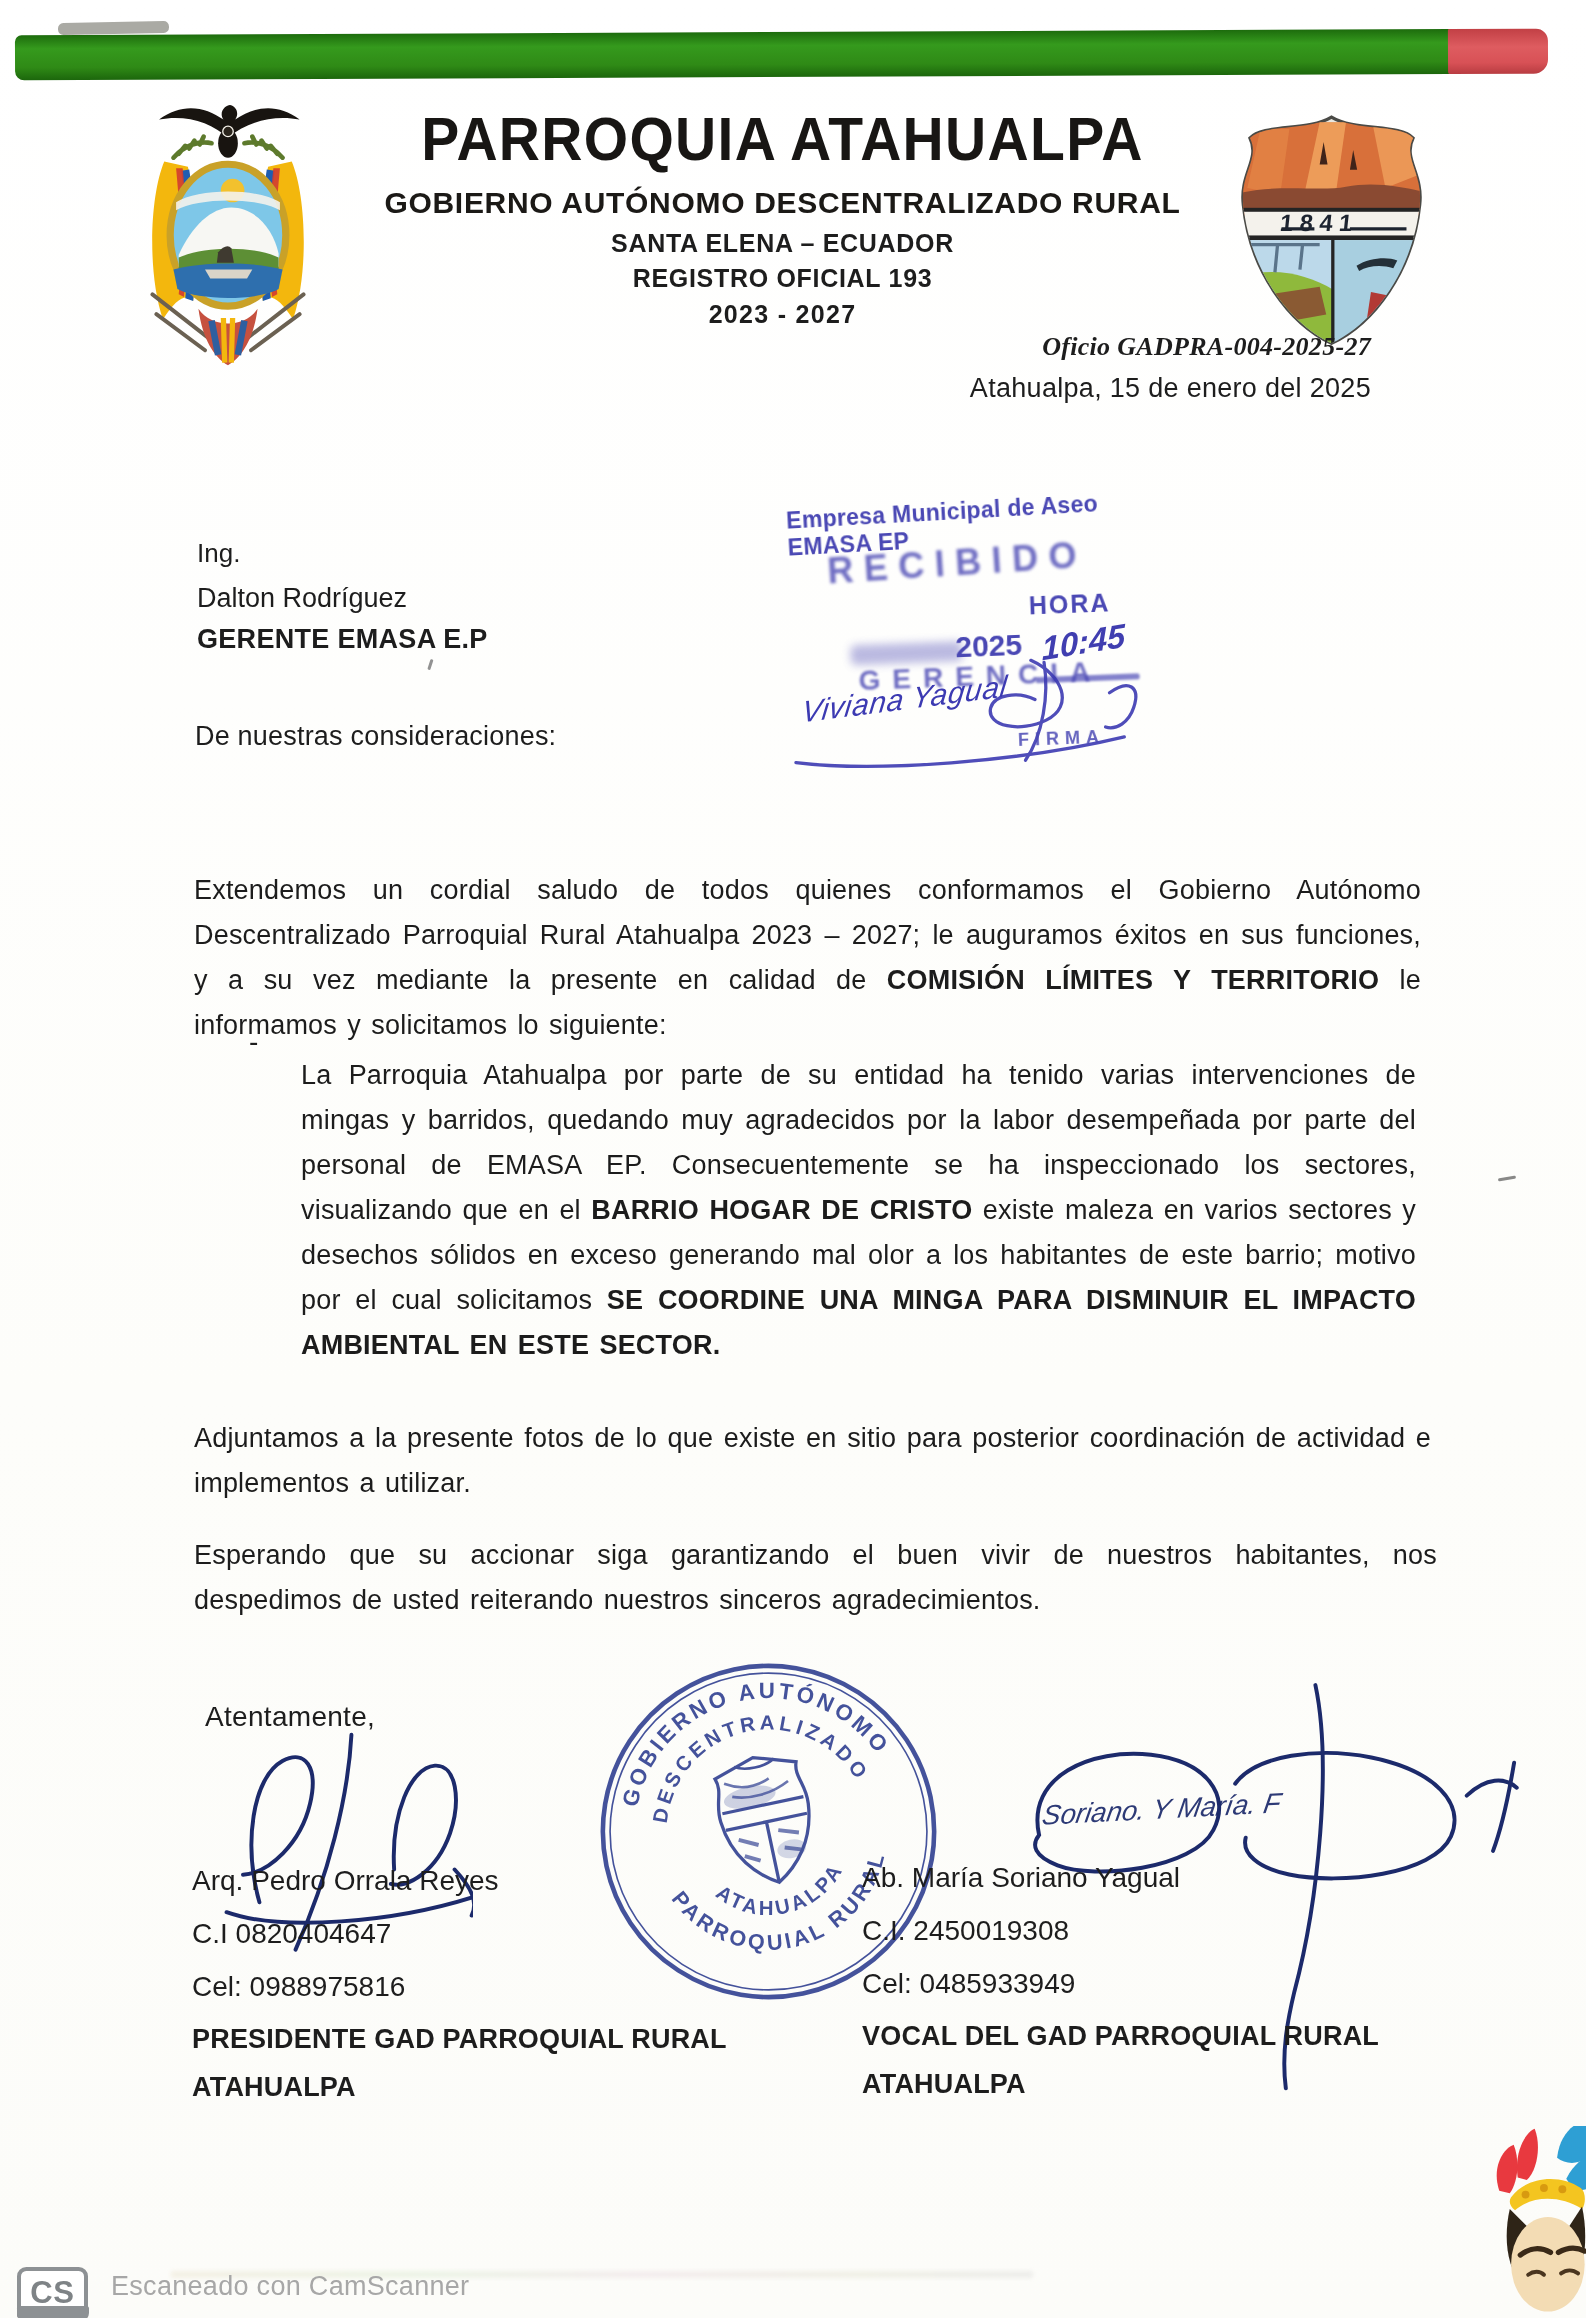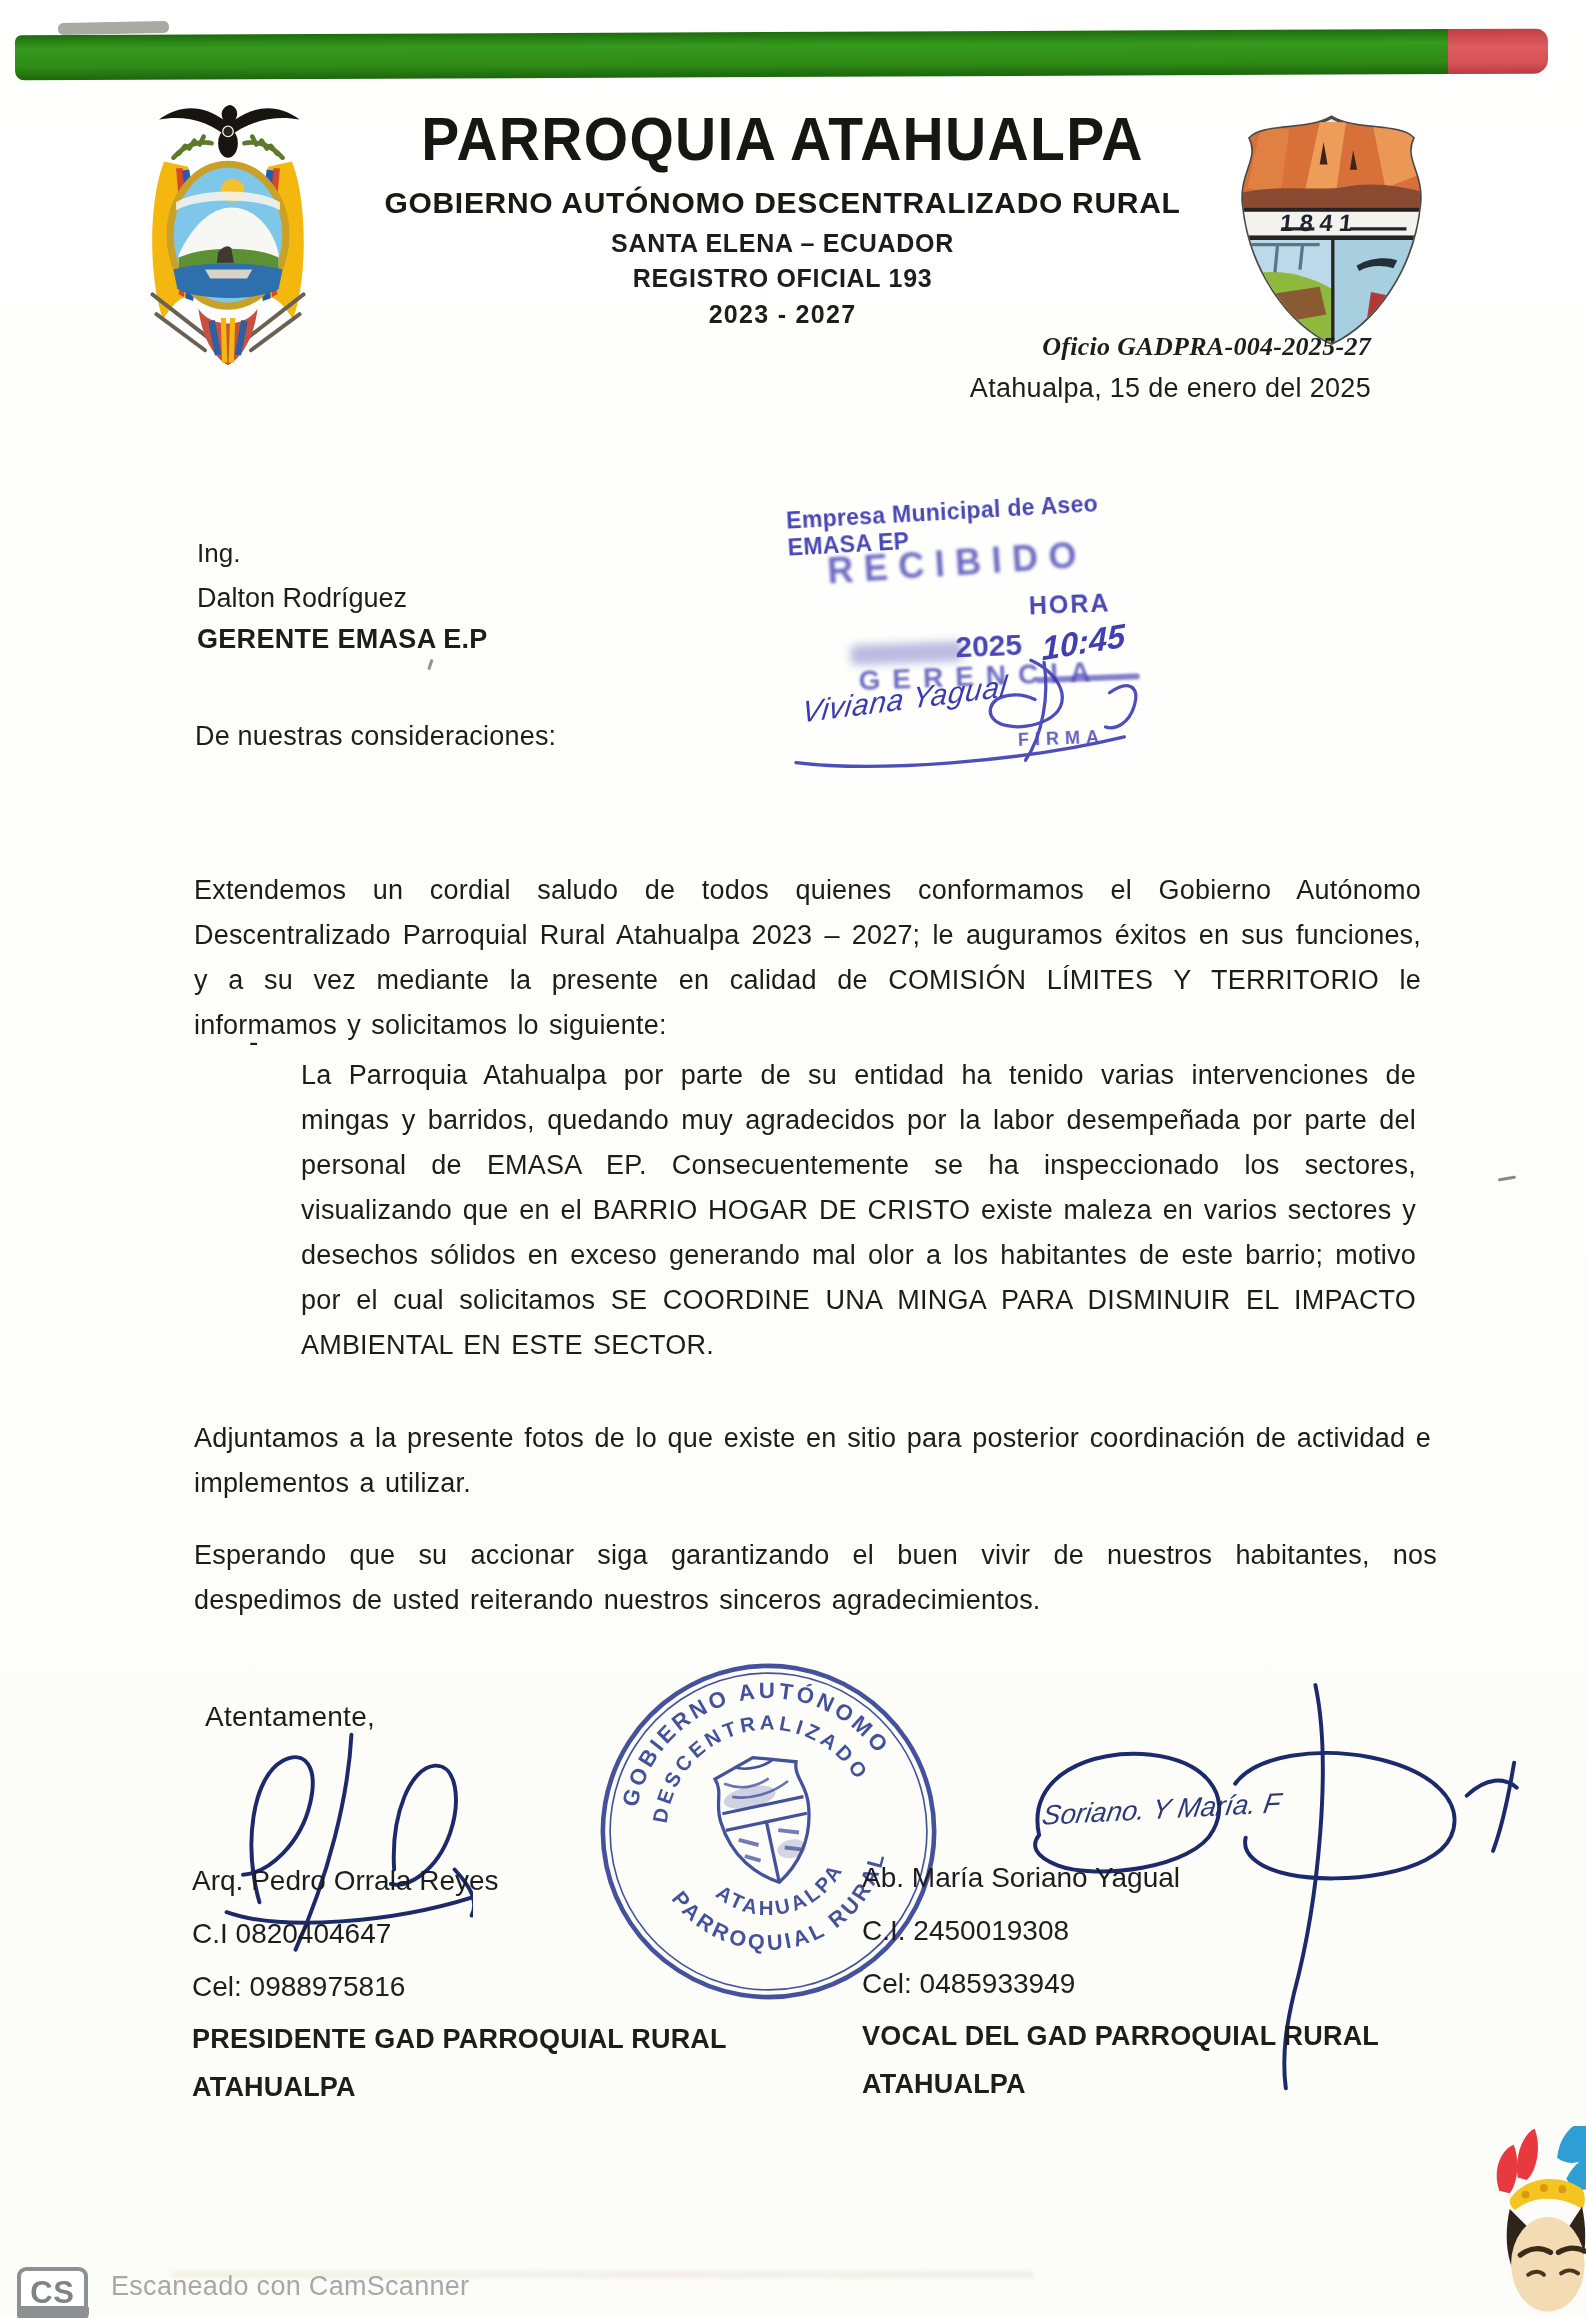--- a/index.html
+++ b/index.html
@@ -63,21 +63,21 @@
     transform:rotate(-5deg) skewX(-14deg);letter-spacing:0.7px;}
 
   
   .greeting{left:195px;top:721px;font-size:27px;letter-spacing:0.2px;}
   .para{font-size:27px;line-height:45px;text-align:justify;letter-spacing:0.2px;word-spacing:2.6px;color:#1c1c1c;}
   .p1{left:194px;top:841px;width:1227px;}
   .bullet-dash{left:249px;top:1026px;font-size:28px;}
   .bullet-text{left:301px;top:1026px;width:1115px;}
   .p2{left:194px;top:1389px;width:1237px;}
   .p3{left:194px;top:1506px;width:1243px;}
-  .bold{font-weight:400;}
+  .bold{font-weight:700;}
   .closing{left:205px;top:1701px;font-size:28px;letter-spacing:0.3px;}
 
   
   .signer{font-size:28px;}
   .signer .line{margin-bottom:20px;line-height:33px;}
   .signer .role{font-weight:800;font-size:27px;letter-spacing:0.2px;margin-bottom:14.5px;line-height:33px;}
   .signer-left{left:192px;top:1864px;width:592px;}
   .signer-right{left:862px;top:1861px;width:658px;}
 
   

